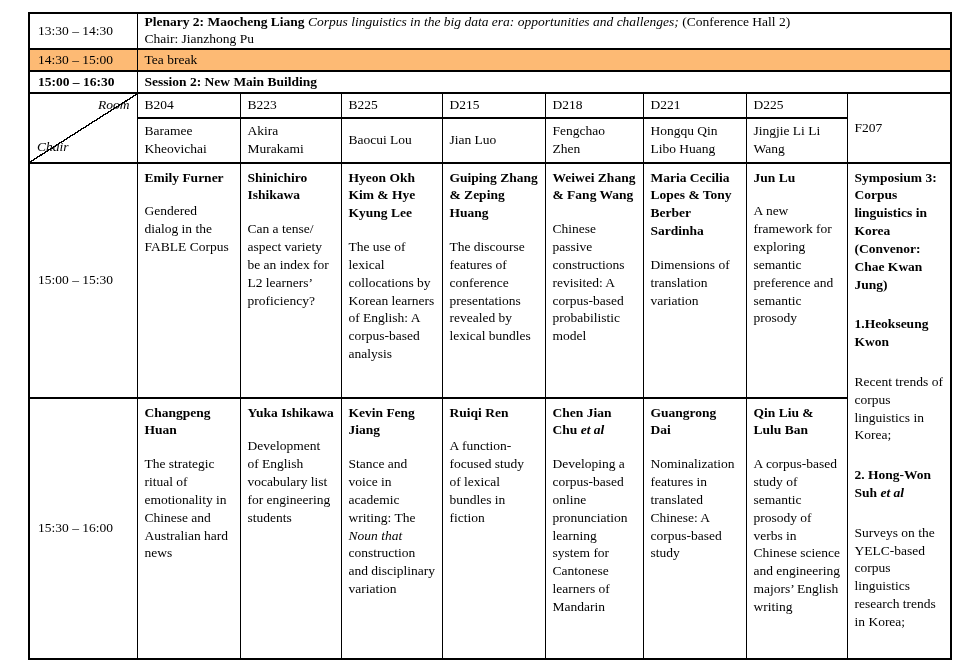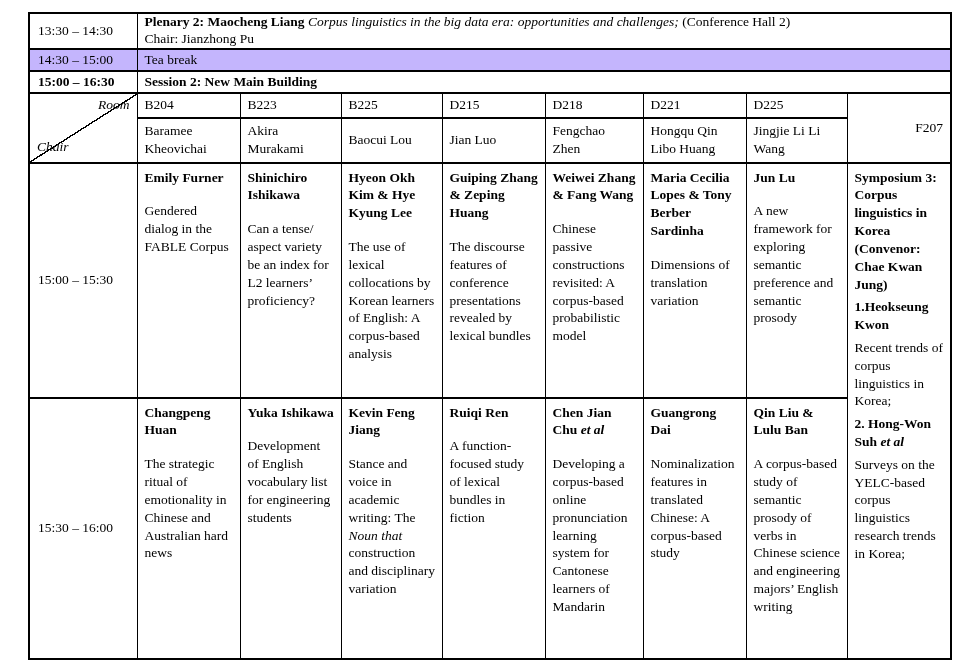--- a/index.html
+++ b/index.html
@@ -16,42 +16,42 @@
   }
   td {
     border-left:1px solid #000; border-right:1px solid #000;
     border-top:2px solid #000; border-bottom:2px solid #000;
     font-size:13.5px; line-height:1.32; vertical-align:middle;
     padding:1px 7px; overflow:hidden;
   }
   td.time { padding-left:8px; white-space:nowrap; }
   .b { font-weight:bold; }
   .i { font-style:italic; }
-  tr.teabreak td { background:#c4b5fd;margin-top:32px; }
+  tr.teabreak td { background:#fdba74;margin-top:32px; }
   td.talk { vertical-align:top; padding:5px 6px 20px 7px; }
   td.talk p { margin:0; }
   td.talk p.title { margin-top:16px; overflow-wrap:break-word; }
   p.speaker { font-weight:bold; overflow-wrap:break-word; }
   td.roomhdr { vertical-align:middle; }
   td.chaircell { vertical-align:middle; }
-  td.f207hdr { text-align:right; vertical-align:middle; }
+  td.f207hdr { text-align:left; vertical-align:middle; }
   
   td.corner {
     position:relative; padding:0;
     background:linear-gradient(to bottom right,
       transparent calc(50% - 0.7px), #000 calc(50% - 0.7px),
       #000 calc(50% + 0.7px), transparent calc(50% + 0.7px));
     font-style:italic;
   }
   td.corner .corner-room { position:absolute; top:2px; right:7px; }
   td.corner .corner-chair { position:absolute; bottom:6px; left:7px; }
   
   td.sym { vertical-align:top; padding:5px 6px 8px 7px; }
   td.sym p { margin:0; overflow-wrap:break-word; }
-  td.sym p.gap { margin-top:5px; }
+  td.sym p.gap { margin-top:22px; }
 </style>
 </head>
 <body>
 
 <div class="sheet">
   <table class="sched">
     <colgroup>
       <col style="width:108px">
         <col style="width:103px">
         <col style="width:101px">

